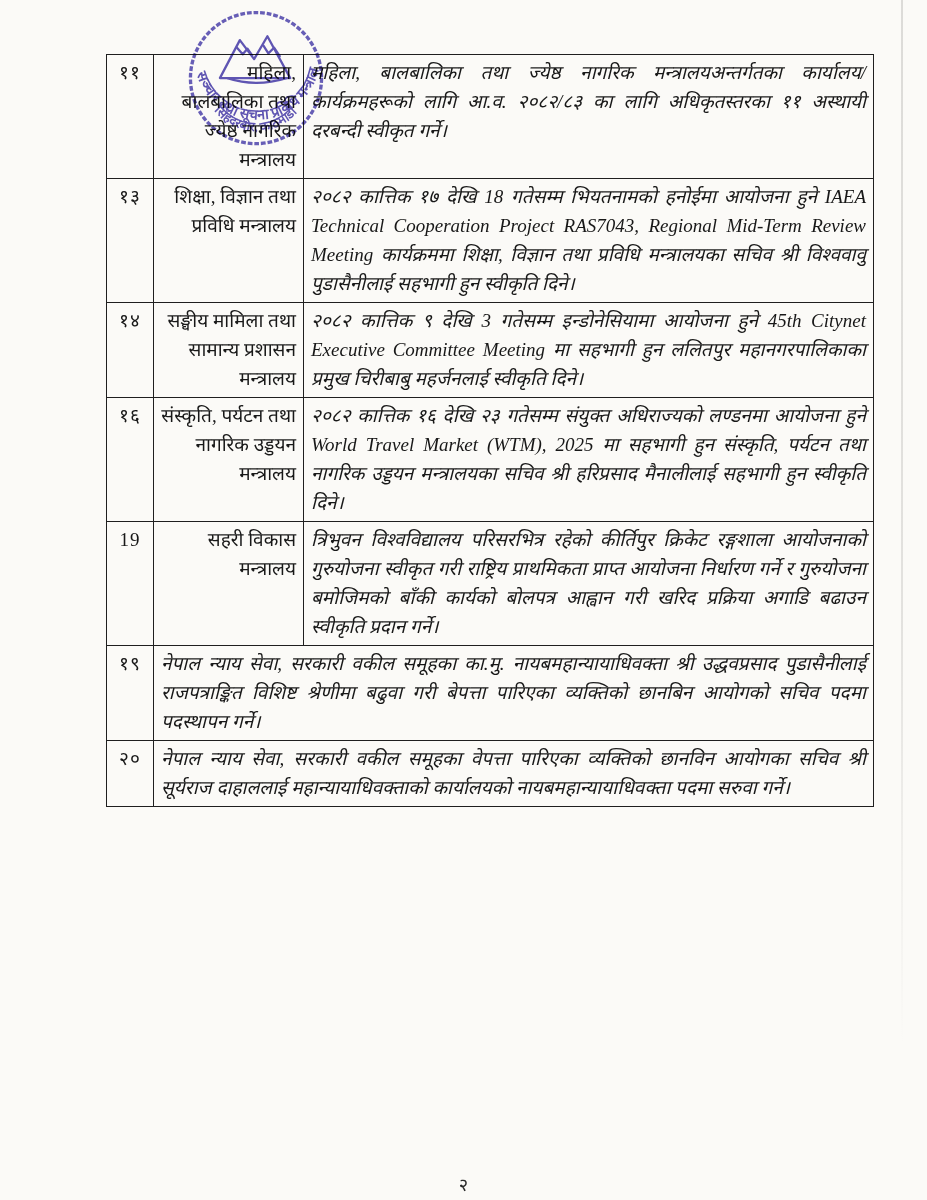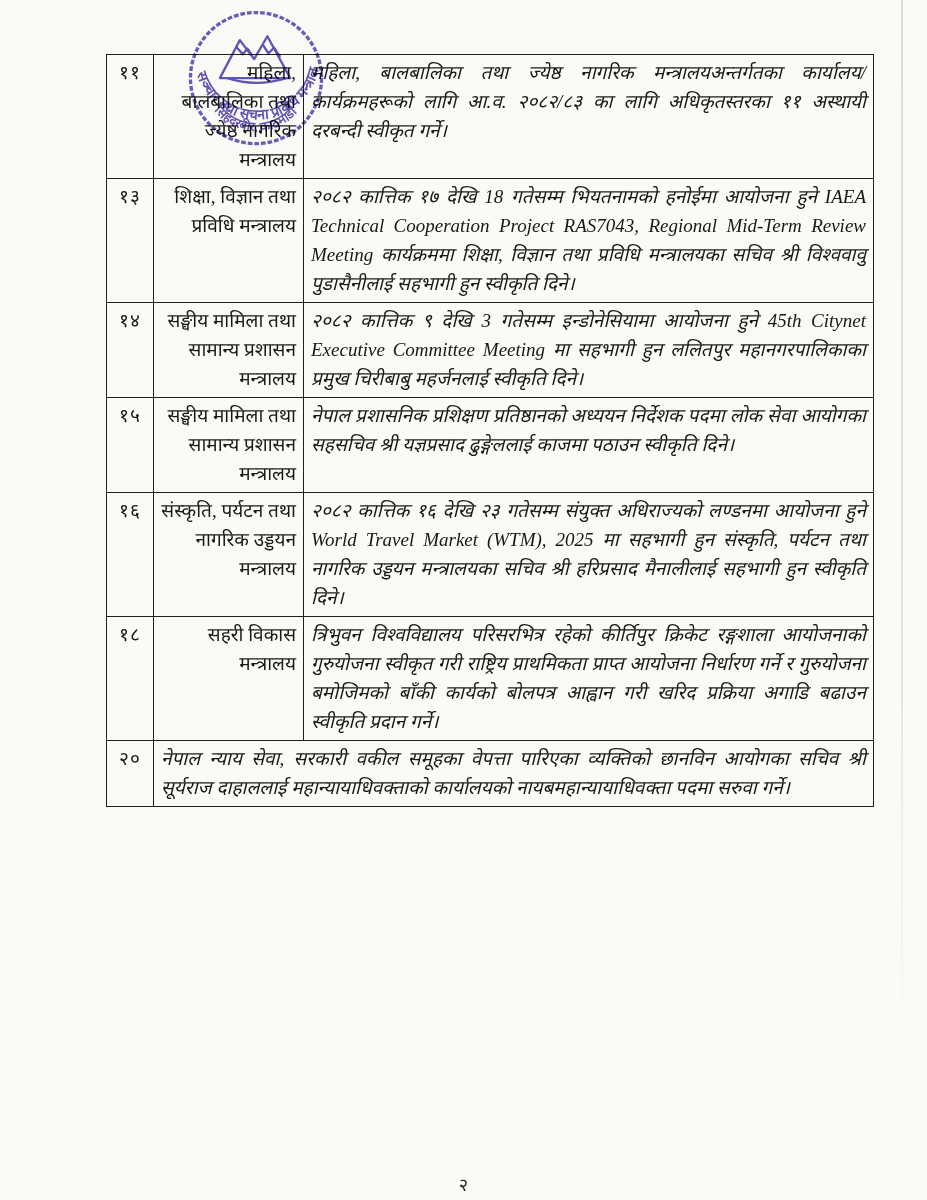--- a/index.html
+++ b/index.html
@@ -99,34 +99,33 @@
       <tr style="height: 110px;">
         <td class="sn-cell">१३</td>
         <td class="ministry-cell">शिक्षा, विज्ञान तथा प्रविधि मन्त्रालय</td>
         <td class="decision-cell">२०८२ कात्तिक १७ देखि 18 गतेसम्म भियतनामको हनोईमा आयोजना हुने IAEA Technical Cooperation Project RAS7043, Regional Mid-Term Review Meeting कार्यक्रममा शिक्षा, विज्ञान तथा प्रविधि मन्त्रालयका सचिव श्री विश्ववावु पुडासैनीलाई सहभागी हुन स्वीकृति दिने।</td>
       </tr>
       <tr style="height: 90px;">
         <td class="sn-cell">१४</td>
         <td class="ministry-cell">सङ्घीय मामिला तथा सामान्य प्रशासन मन्त्रालय</td>
         <td class="decision-cell">२०८२ कात्तिक ९ देखि 3 गतेसम्म इन्डोनेसियामा आयोजना हुने 45th Citynet Executive Committee Meeting मा सहभागी हुन ललितपुर महानगरपालिकाका प्रमुख चिरीबाबु महर्जनलाई स्वीकृति दिने।</td>
       </tr>
-      <tr style="height: 90px;">
-        <td class="sn-cell">१५</td>
-        <td class="ministry-cell">सङ्घीय मामिला तथा सामान्य प्रशासन मन्त्रालय</td>
-        <td class="decision-cell">नेपाल प्रशासनिक प्रशिक्षण प्रतिष्ठानको अध्ययन निर्देशक पदमा लोक सेवा आयोगका सहसचिव श्री यज्ञप्रसाद ढुङ्गेललाई काजमा पठाउन स्वीकृति दिने।</td>
-      </tr>
       <tr style="height: 115px;">
         <td class="sn-cell">१६</td>
         <td class="ministry-cell">संस्कृति, पर्यटन तथा नागरिक उड्डयन मन्त्रालय</td>
         <td class="decision-cell">२०८२ कात्तिक १६ देखि २३ गतेसम्म संयुक्त अधिराज्यको लण्डनमा आयोजना हुने World Travel Market (WTM), 2025 मा सहभागी हुन संस्कृति, पर्यटन तथा नागरिक उड्डयन मन्त्रालयका सचिव श्री हरिप्रसाद मैनालीलाई सहभागी हुन स्वीकृति दिने।</td>
       </tr>
       <tr style="height: 114px;">
-        <td class="sn-cell">१८</td>
+        <td class="sn-cell">19</td>
         <td class="ministry-cell">सहरी विकास मन्त्रालय</td>
         <td class="decision-cell">त्रिभुवन विश्वविद्यालय परिसरभित्र रहेको कीर्तिपुर क्रिकेट रङ्गशाला आयोजनाको गुरुयोजना स्वीकृत गरी राष्ट्रिय प्राथमिकता प्राप्त आयोजना निर्धारण गर्ने र गुरुयोजना बमोजिमको बाँकी कार्यको बोलपत्र आह्वान गरी खरिद प्रक्रिया अगाडि बढाउन स्वीकृति प्रदान गर्ने।</td>
+      </tr>
+      <tr style="height: 90px;">
+        <td class="sn-cell">१९</td>
+        <td class="decision-cell" colspan="2">नेपाल न्याय सेवा, सरकारी वकील समूहका का.मु. नायबमहान्यायाधिवक्ता श्री उद्धवप्रसाद पुडासैनीलाई राजपत्राङ्कित विशिष्ट श्रेणीमा बढुवा गरी बेपत्ता पारिएका व्यक्तिको छानबिन आयोगको सचिव पदमा पदस्थापन गर्ने।</td>
       </tr>
       <tr style="height: 60px; padding-left: 16px;">
         <td class="sn-cell">२०</td>
         <td class="decision-cell" colspan="2">नेपाल न्याय सेवा, सरकारी वकील समूहका वेपत्ता पारिएका व्यक्तिको छानविन आयोगका सचिव श्री सूर्यराज दाहाललाई महान्यायाधिवक्ताको कार्यालयको नायबमहान्यायाधिवक्ता पदमा सरुवा गर्ने।</td>
       </tr>
     </tbody>
 </table>
 
 <svg class="stamp" viewBox="0 0 160 160" xmlns="http://www.w3.org/2000/svg">
   <g fill="none" stroke="#4a3fae" stroke-width="3" opacity="0.95">

